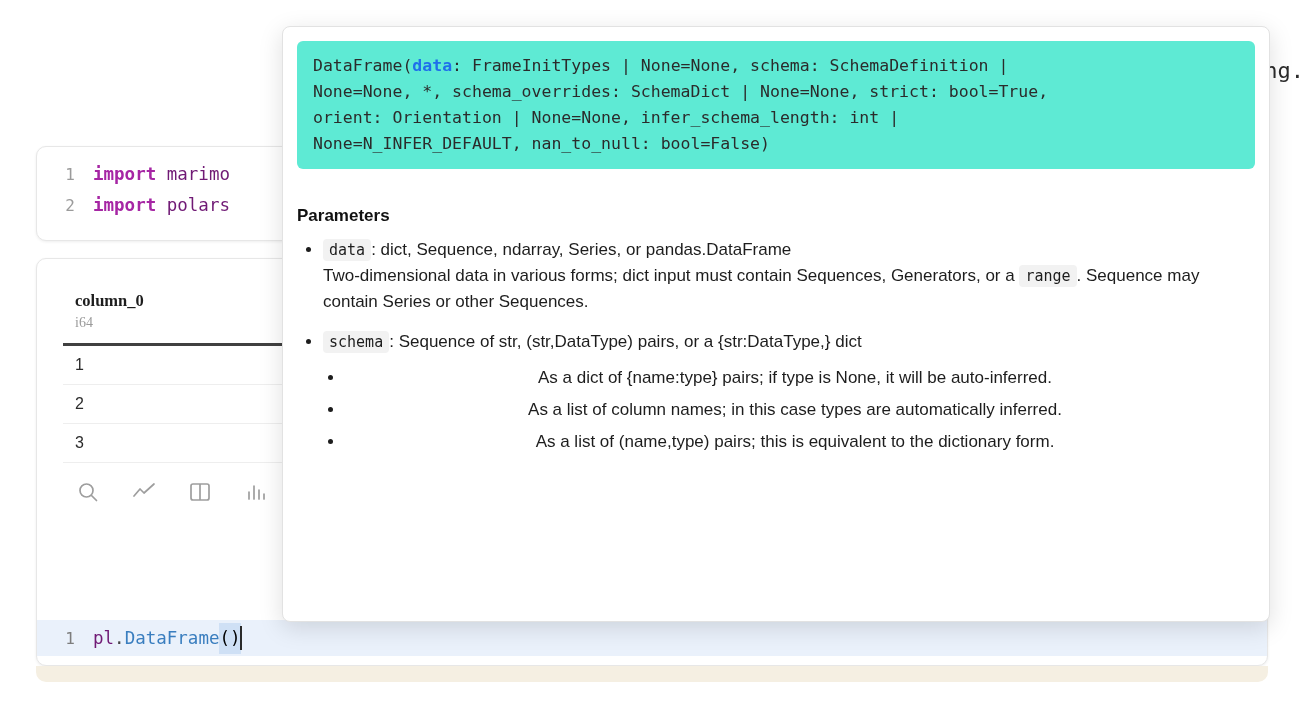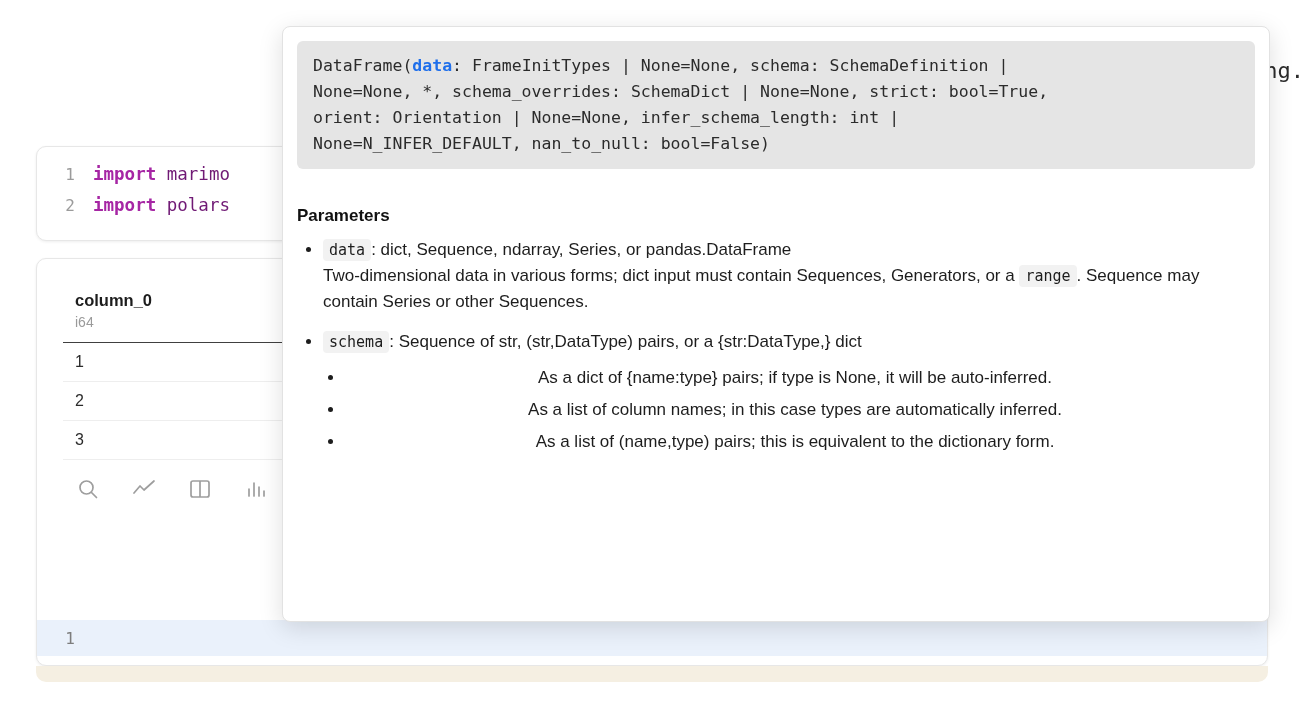--- a/index.html
+++ b/index.html
@@ -62,24 +62,25 @@
     left: 26px; top: 28px; right: 26px;
   }
   .df-table {
     border-collapse: collapse;
     width: 420px;
     font-size: 16px;
   }
   .df-table th {
     text-align: left;
     padding: 4px 12px 12px 12px;
-    border-bottom: 1px solid #404040;
+    border-bottom: 3px solid #404040;
     font-weight: 700;
     color: #1d1d1d;
     font-size: 16.5px;
+    font-family: Liberation Serif, serif;
   }
   .df-dtype {
     display: block;
     font-weight: 400;
     color: #9a9a9a;
     font-size: 14px;
     margin-top: 4px;
   }
   .df-table td {
     padding: 10px 12px;
@@ -145,21 +146,21 @@
     left: 282px; top: 26px;
     width: 988px; height: 596px;
     background: #ffffff;
     border: 1px solid #e2e2e2;
     border-radius: 8px;
     box-shadow: 0 6px 24px rgba(0,0,0,0.13);
     overflow: hidden;
   }
   .sig-box {
     margin: 14px 14px 0 14px;
-    background: #e5e5e5;
+    background: #5eead4;
     border-radius: 6px;
     padding: 12px 16px;
     font-family: "DejaVu Sans Mono", monospace;
     font-size: 16.5px;
     line-height: 26px;
     color: #2b2b2b;
     white-space: pre-wrap;
   }
   .sig-box .param-hl { color: #1f6feb; font-weight: 700; }
 
@@ -265,20 +266,23 @@
               <line x1="15" y1="19" x2="15" y2="10"></line>
               <line x1="20" y1="19" x2="20" y2="14"></line>
           </svg>
         </span>
       </div>
     </div>
   </div>
 
   <div id="active-editor">
     <span class="gutter">1</span>
+    <span class="code-line" style="font-size:17.5px;">
+      <span class="plain">pl</span><span class="punc">.</span><span class="fn">DataFrame</span><span class="sel">(</span><span class="sel">)</span><span class="caret"></span>
+    </span>
   </div>
 
   <div id="bottom-strip"></div>
 
   <div id="doc-popover">
 
     <div class="sig-box"><span>DataFrame(</span><span class="param-hl">data</span><span>: FrameInitTypes | None=None, schema: SchemaDefinition |
 None=None, *, schema_overrides: SchemaDict | None=None, strict: bool=True,
 orient: Orientation | None=None, infer_schema_length: int |
 None=N_INFER_DEFAULT, nan_to_null: bool=False)</span></div>

